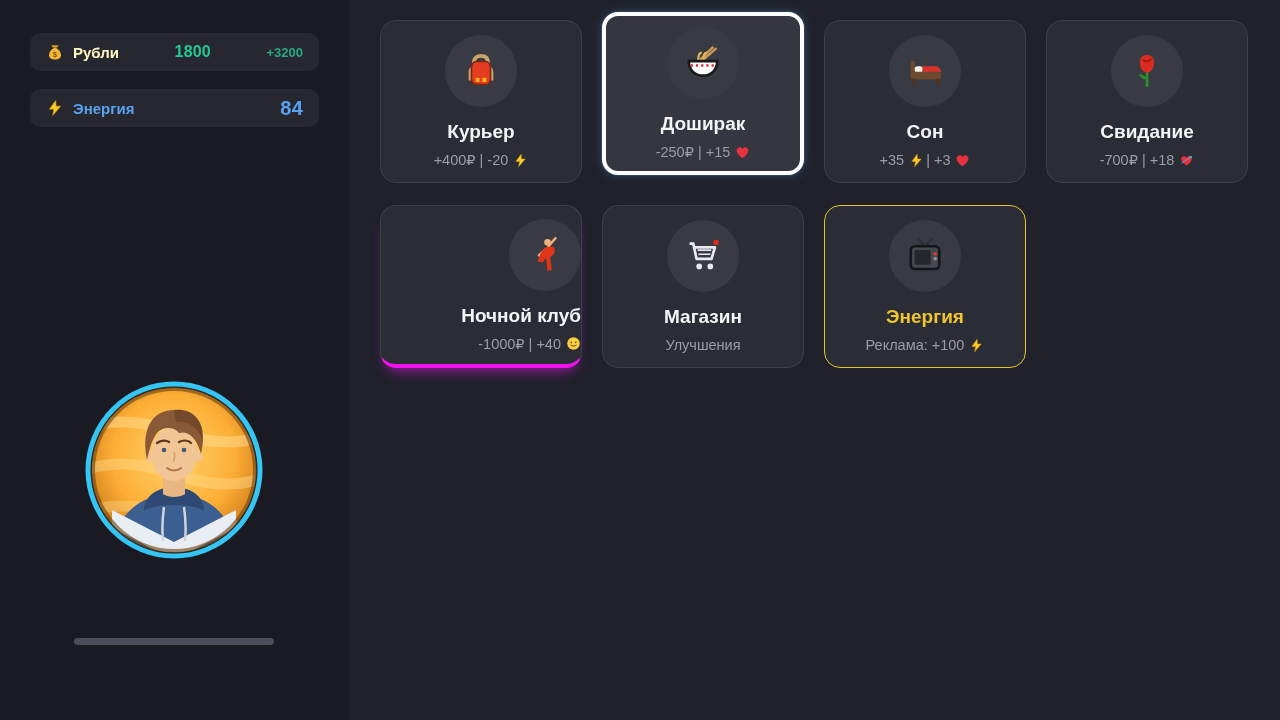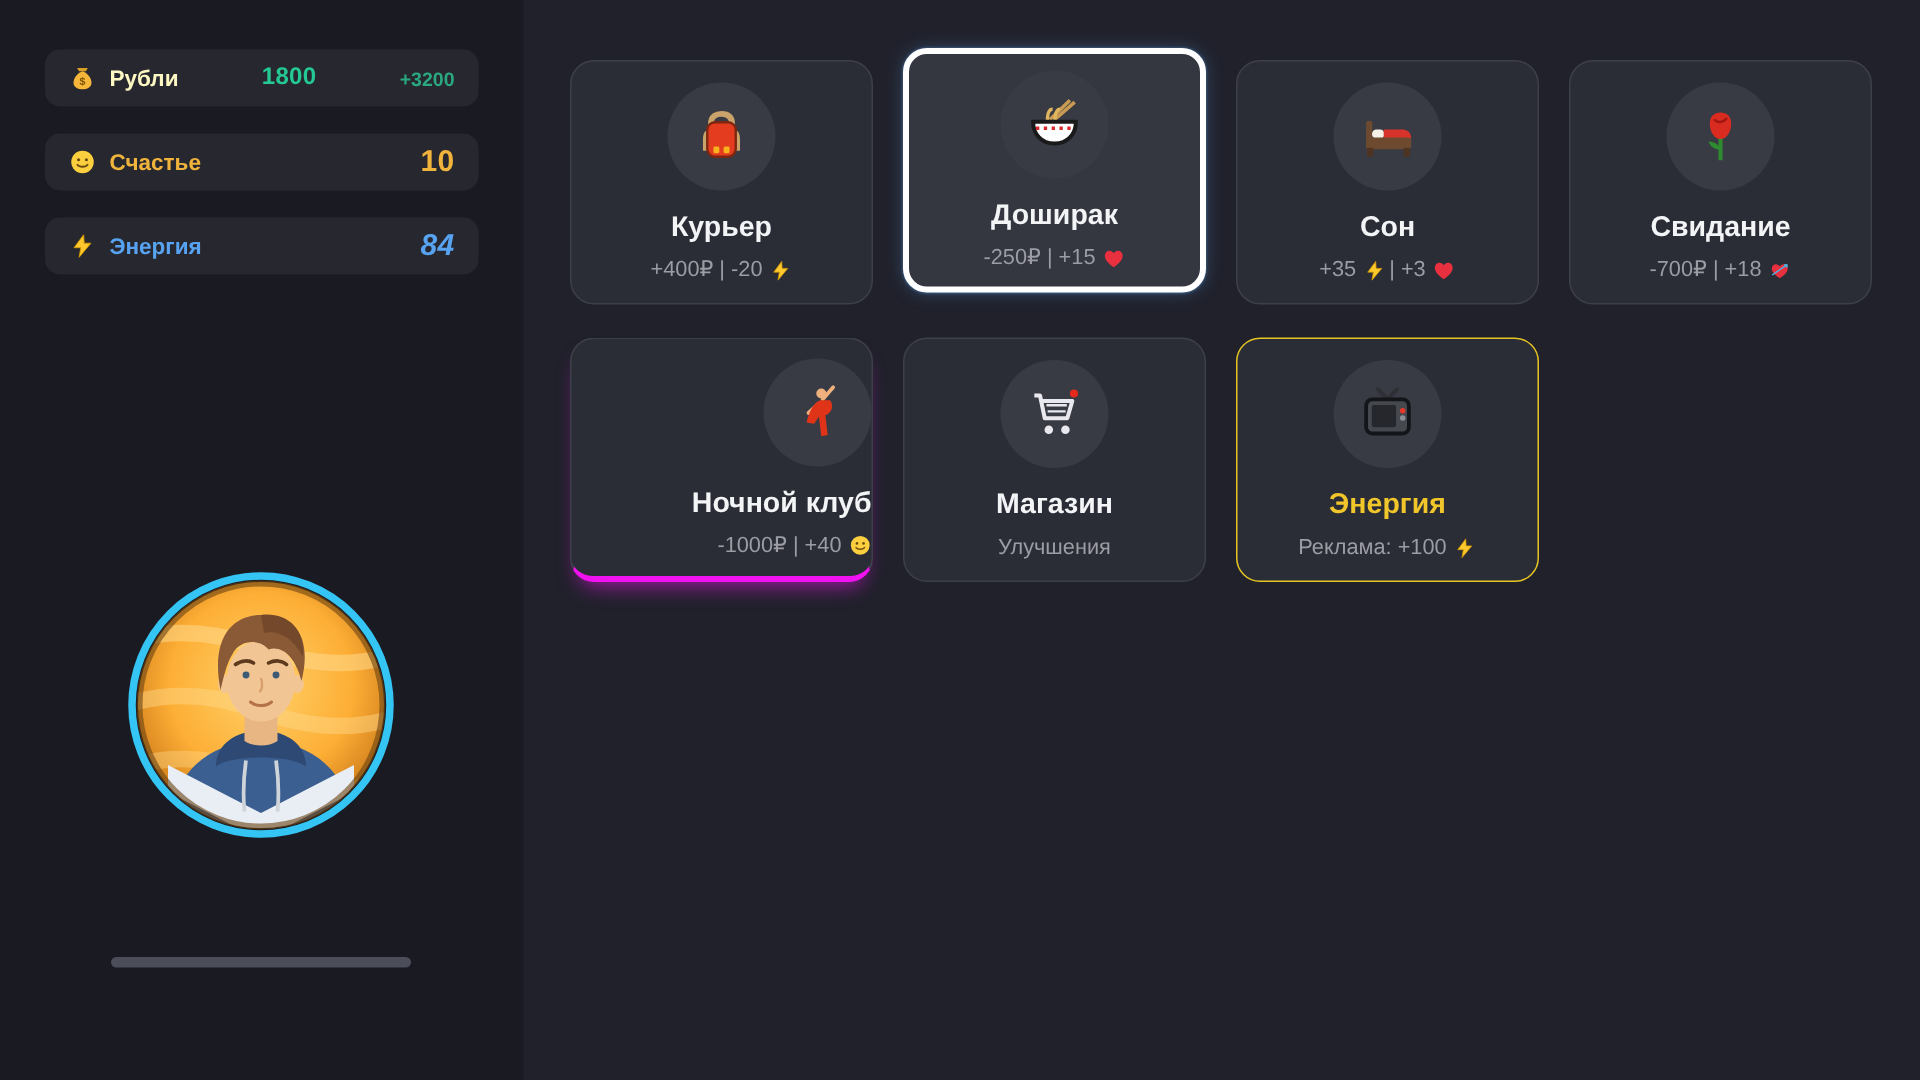--- a/index.html
+++ b/index.html
@@ -49,21 +49,21 @@
 
   .rel-bar {
     position:absolute; top:638px; left:74px;
     width:200px; height:7px; border-radius:4px;
     background:#4b4e58;
   }
 
   
   .main { position:absolute; left:349px; top:0; width:931px; height:720px; }
   .cards-grid {
-    position:absolute; left:31px; top:40px;
+    position:absolute; left:31px; top:20px;
     display:grid;
     grid-template-columns:repeat(4,202px);
     grid-auto-rows:163px;
     column-gap:20px; row-gap:22px;
   }
   .card {
     background:#2b2d36; border:1px solid #3e4049; border-radius:16px;
     display:flex; flex-direction:column; align-items:center; justify-content:center;
     cursor:pointer; position:relative;
   }
@@ -108,41 +108,29 @@
               <text x="12" y="18.2" font-size="9.5" font-weight="bold" text-anchor="middle" fill="#7a5200">$</text>
             </svg>
           </span>
         <span class="stat-label" style="color: #fef9c3;">Рубли</span>
       </span>
       <span class="stat-value" style="color: rgb(35, 200, 147);">1800</span>
       <span class="stat-delta" style="color: rgb(42, 168, 127);">+3200</span>
     </div>
 
 
+
     <div class="stat-row">
       <span class="stat-ico">
           <svg viewBox="0 0 24 24">
-            <circle cx="12" cy="12" r="10" fill="#fccf3e"></circle>
-            <circle cx="8.5" cy="10" r="1.4" fill="#6b4a11"></circle>
-            <circle cx="15.5" cy="10" r="1.4" fill="#6b4a11"></circle>
-            <path d="M7.5 14.5 c1.5 2.3 7.5 2.3 9 0" stroke="#6b4a11" stroke-width="1.6" fill="none" stroke-linecap="round"></path>
-          </svg>
-        </span>
-      <span class="stat-label" style="color: rgb(240, 179, 60);">Счастье</span>
-      <span class="stat-value" style="color: rgb(240, 179, 60);">10</span>
-    </div>
-
-    <div class="stat-row">
-      <span class="stat-ico">
-          <svg viewBox="0 0 24 24">
             <path d="M13 2 4.5 13.5 H10.5 L9 22 19.5 9.5 H13.5 Z" fill="#fcc82e" stroke="#d89b00" stroke-width="0.8"></path>
           </svg>
         </span>
       <span class="stat-label" style="color: rgb(87, 163, 242);">Энергия</span>
-      <span class="stat-value" style="color: rgb(87, 163, 242); font-style: italic;">84</span>
+      <span class="stat-value" style="color: rgb(87, 163, 242);">84</span>
     </div>
   </div>
 
   <div class="avatar-wrap">
     <svg viewBox="0 0 180 180">
       <defs>
         <radialGradient id="avbg" cx="50%" cy="42%" r="68%">
           <stop offset="0%" stop-color="#ffd36b"></stop>
           <stop offset="55%" stop-color="#fdae35"></stop>
           <stop offset="100%" stop-color="#b9660f"></stop>

